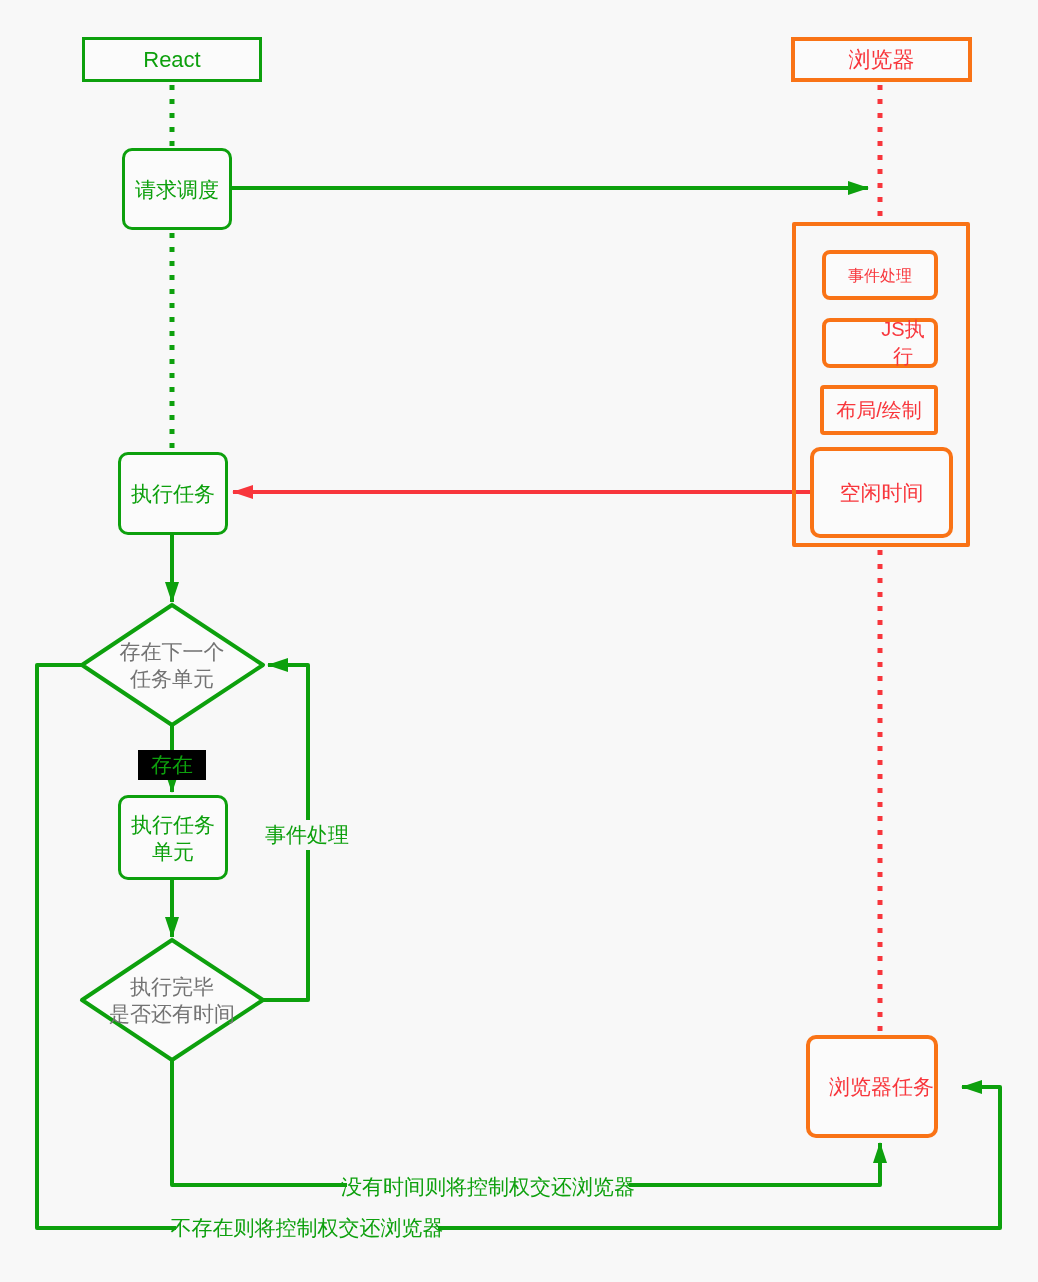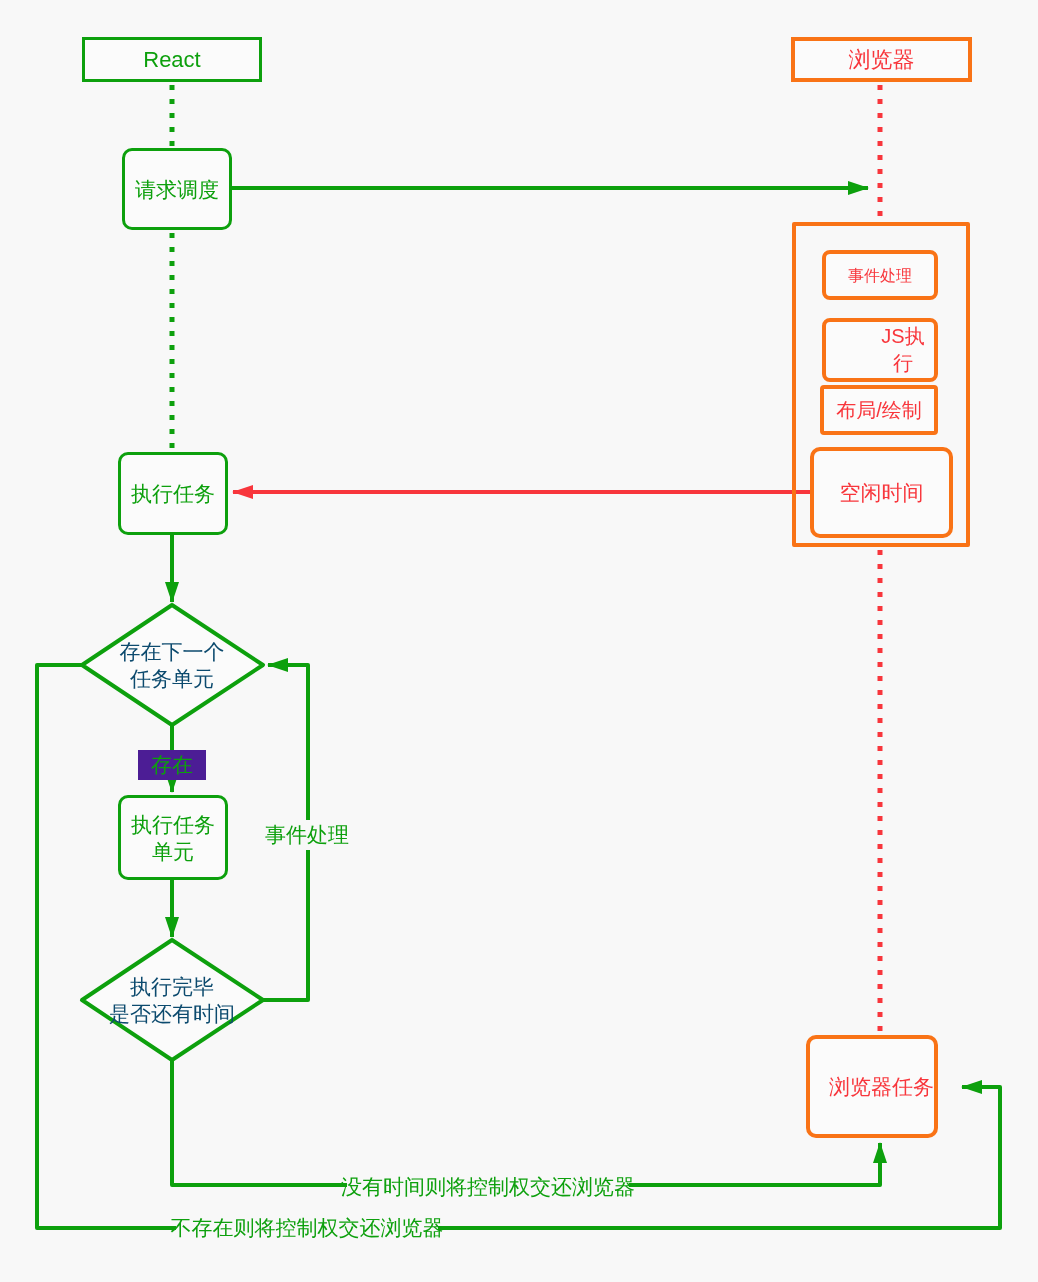--- a/index.html
+++ b/index.html
@@ -14,27 +14,27 @@
     display:flex; flex-direction:column; align-items:center; justify-content:center;
     text-align:center; background:#fbfbfb; font-size:21px; line-height:27px;
   }
   .green-node { border:3px solid #0da00d; color:#0da00d; }
   .red-node   { border:4px solid #f97316; color:#f8363c; }
   .rounded    { border-radius:10px; }
   .container-box { background:transparent; }
   .diamond-label {
     position:absolute; z-index:2; display:flex; flex-direction:column;
     align-items:center; justify-content:center; text-align:center;
-    color:#0c4a6e; font-size:21px; line-height:27px; background:transparent;
+    color:#737373; font-size:21px; line-height:27px; background:transparent;
   }
   .edge-label {
     position:absolute; z-index:3; display:flex; align-items:center; justify-content:center;
     color:#0da00d; font-size:21px; white-space:nowrap;
   }
-  .bg-white { background:#4c1d95; }
+  .bg-white { background:#000000; }
   .bg-page  { background:#f8f8f8; }
 </style>
 </head>
 <body>
 
 <div class="canvas">
 
   <svg class="wires" viewBox="0 0 1038 1282" xmlns="http://www.w3.org/2000/svg">
     <defs>
       <marker id="arrow-green" markerUnits="userSpaceOnUse" markerWidth="24" markerHeight="18" refX="21" refY="8" orient="auto">
@@ -71,21 +71,21 @@
   </div>
 
   <div class="node green-node rounded" style="left:122px; top:148px; width:110px; height:82px;">
     <span>请求调度</span>
   </div>
 
   <div class="node red-node container-box" style="left:792px; top:222px; width:178px; height:325px; border-radius:2px;"></div>
   <div class="node red-node" style="left:822px; top:250px; width:116px; height:50px; border-radius:8px; font-size:16px;">
     <span>事件处理</span>
   </div>
-  <div class="node red-node" style="left:822px; top:318px; width:116px; height:64px; border-radius:8px; font-size:20px;padding-left:46px;">
+  <div class="node red-node" style="left:822px; top:318px; width:116px; height:50px; border-radius:8px; font-size:20px;padding-left:46px;">
     <span>JS执行</span>
   </div>
   <div class="node red-node" style="left:820px; top:385px; width:118px; height:50px; border-radius:4px; font-size:20px;">
     <span>布局/绘制</span>
   </div>
   <div class="node red-node" style="left:810px; top:447px; width:143px; height:91px; border-radius:10px;">
     <span>空闲时间</span>
   </div>
 
   <div class="node green-node rounded" style="left:118px; top:452px; width:110px; height:83px;">

